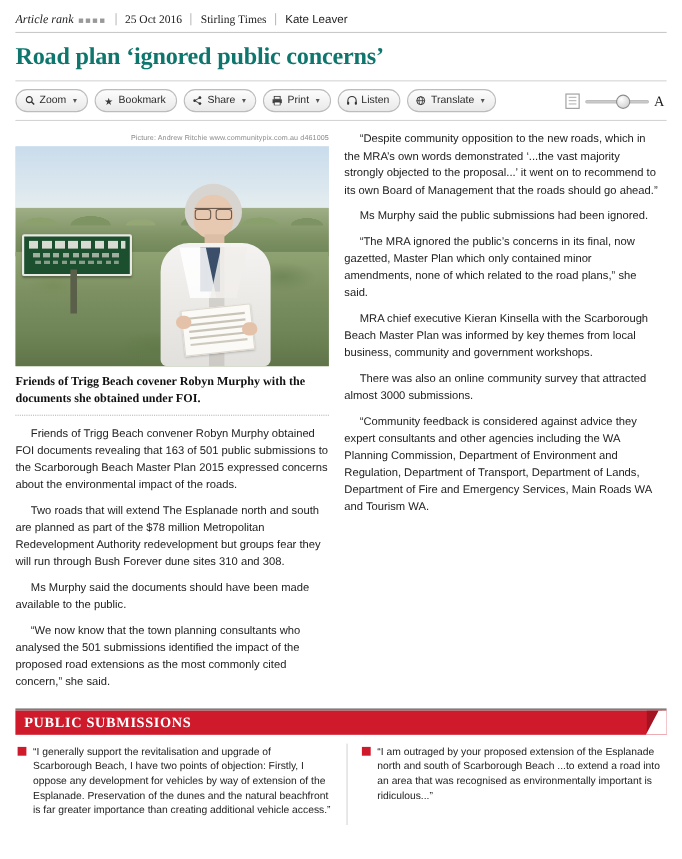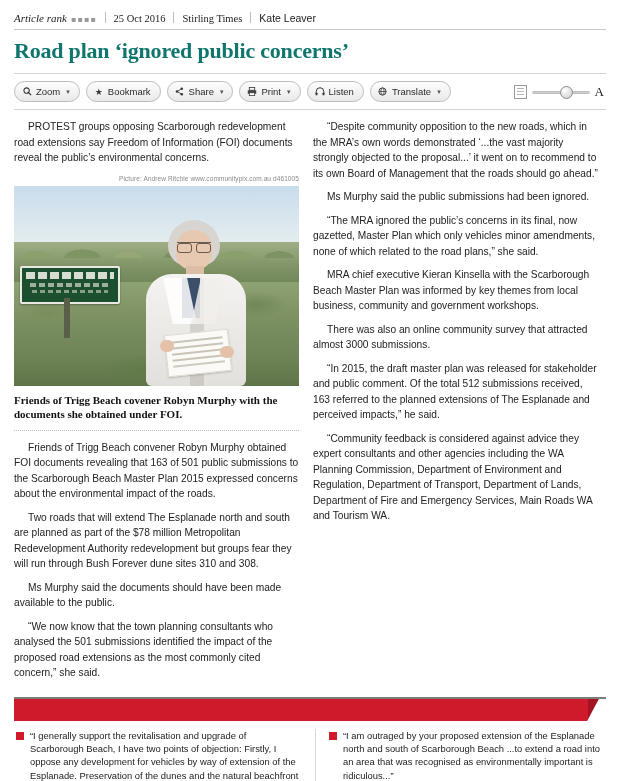--- a/index.html
+++ b/index.html
@@ -505,21 +505,20 @@
       </span>
       <span class="letter-a">A</span>
     </div>
   </div>
 
   <div class="rule-after-toolbar"></div>
 
   <div class="columns">
 
     <div class="col">
-      <p>PROTEST groups opposing Scarborough redevelopment road extensions say Freedom of Information (FOI) documents reveal the public’s environmental concerns.</p>
 
       <div class="photo-credit">Picture: Andrew Ritchie www.communitypix.com.au d461005</div>
 
       <div class="photo">
         <div class="ph-sky"></div>
         <div class="ph-scrub"></div>
         <div class="ph-ground"></div>
         <div class="ph-sign">
           <div class="ph-sign-t1"></div>
           <div class="ph-sign-t2"></div>
@@ -546,30 +545,30 @@
 
       <p>Friends of Trigg Beach convener Robyn Murphy obtained FOI documents revealing that 163 of 501 public submissions to the Scarborough Beach Master Plan 2015 expressed concerns about the environmental impact of the roads.</p>
       <p>Two roads that will extend The Esplanade north and south are planned as part of the $78 million Metropolitan Redevelopment Authority redevelopment but groups fear they will run through Bush Forever dune sites 310 and 308.</p>
       <p>Ms Murphy said the documents should have been made available to the public.</p>
       <p>“We now know that the town planning consultants who analysed the 501 submissions identified the impact of the proposed road extensions as the most commonly cited concern,” she said.</p>
     </div>
 
     <div class="col">
       <p>“Despite community opposition to the new roads, which in the MRA’s own words demonstrated ‘...the vast majority strongly objected to the proposal...’ it went on to recommend to its own Board of Management that the roads should go ahead.”</p>
       <p>Ms Murphy said the public submissions had been ignored.</p>
-      <p>“The MRA ignored the public’s concerns in its final, now gazetted, Master Plan which only vehicles minor amendments, none of which related to the road plans,” she said.</p>
+      <p>“The MRA ignored the public’s concerns in its final, now gazetted, Master Plan which only contained minor amendments, none of which related to the road plans,” she said.</p>
       <p>MRA chief executive Kieran Kinsella with the Scarborough Beach Master Plan was informed by key themes from local business, community and government workshops.</p>
       <p>There was also an online community survey that attracted almost 3000 submissions.</p>
-      <p>“In 2015, the draft master plan was released for stakeholder and public comment. Of the total 512 submissions received, 163 referred to the planned extensions of The Esplanade and perceived impacts,” he said.</p>
       <p>“Community feedback is considered against advice they expert consultants and other agencies including the WA Planning Commission, Department of Environment and Regulation, Department of Transport, Department of Lands, Department of Fire and Emergency Services, Main Roads WA and Tourism WA.</p>
     </div>
   </div>
 
   <div class="panel">
     <div class="panel-head">
+      <span class="panel-head-title">PUBLIC SUBMISSIONS</span>
       <span class="panel-head-tri"></span>
     </div>
     <div class="panel-body">
       <div class="panel-col">
         <div class="quote">
           <span class="bullet"></span>
           <span>“I generally support the revitalisation and upgrade of Scarborough Beach, I have two points of objection: Firstly, I oppose any development for vehicles by way of extension of the Esplanade. Preservation of the dunes and the natural beachfront is far greater importance than creating additional vehicle access.”</span>
         </div>
 
       </div>

